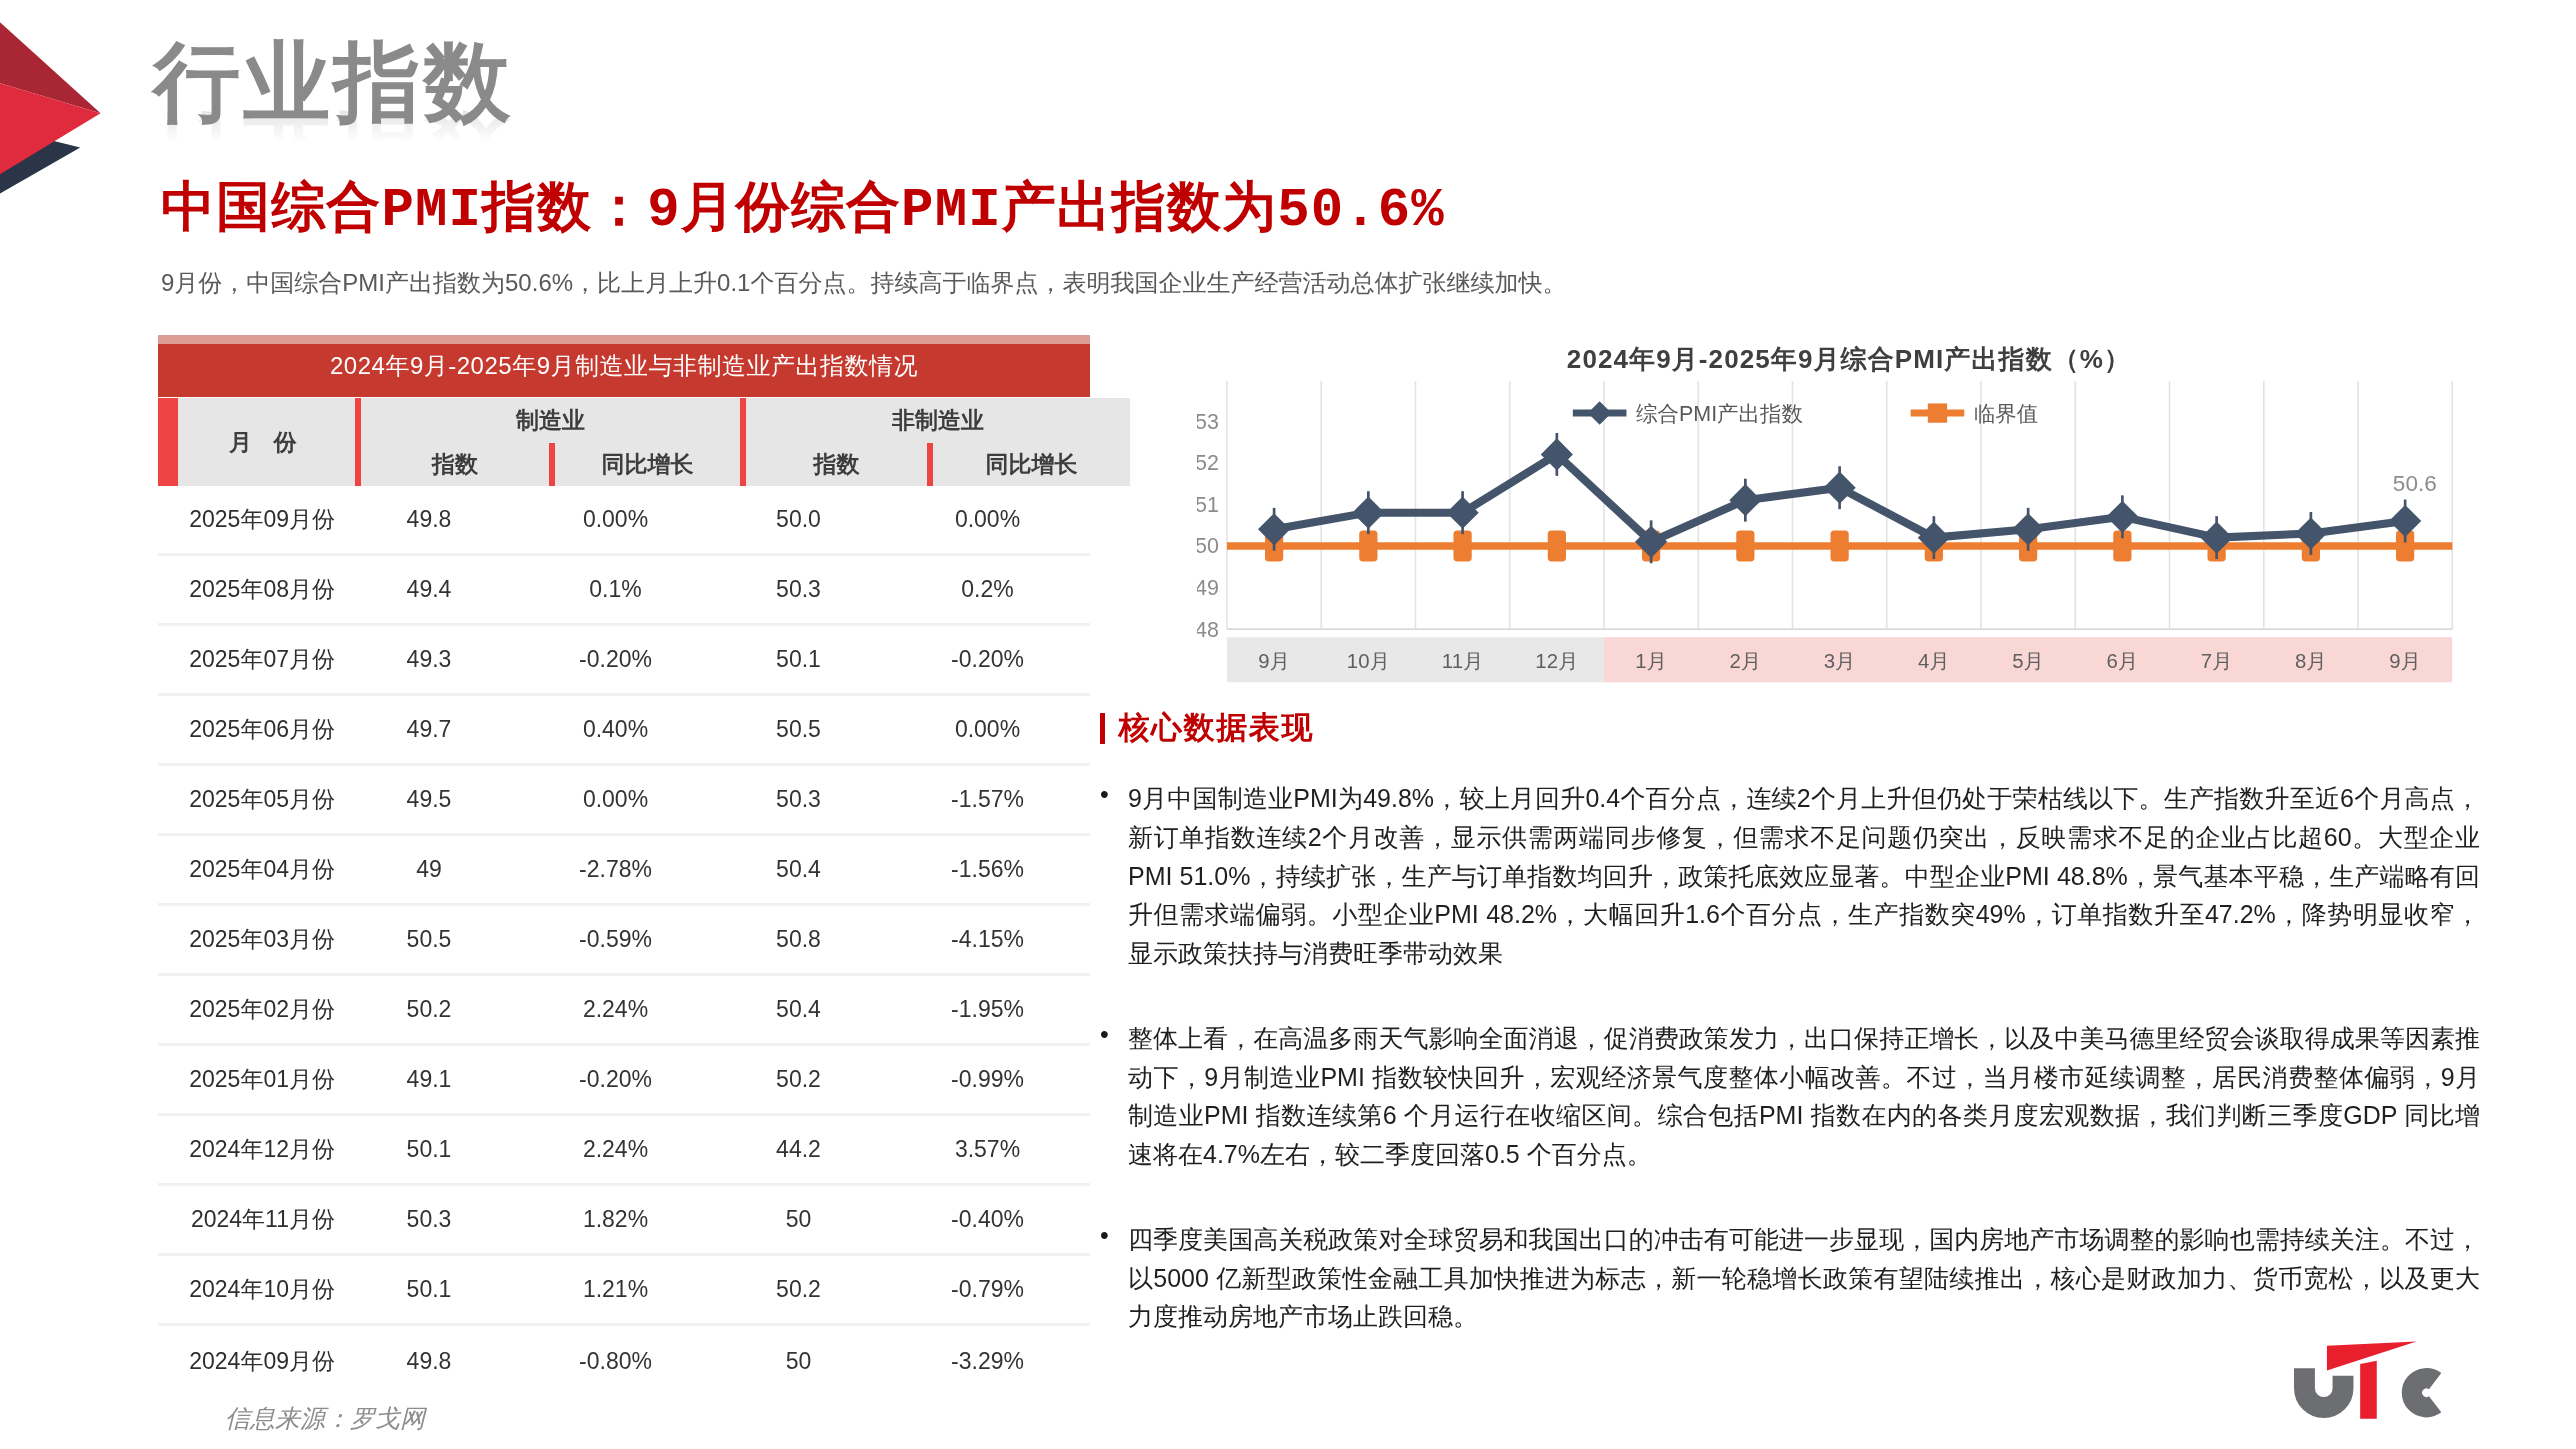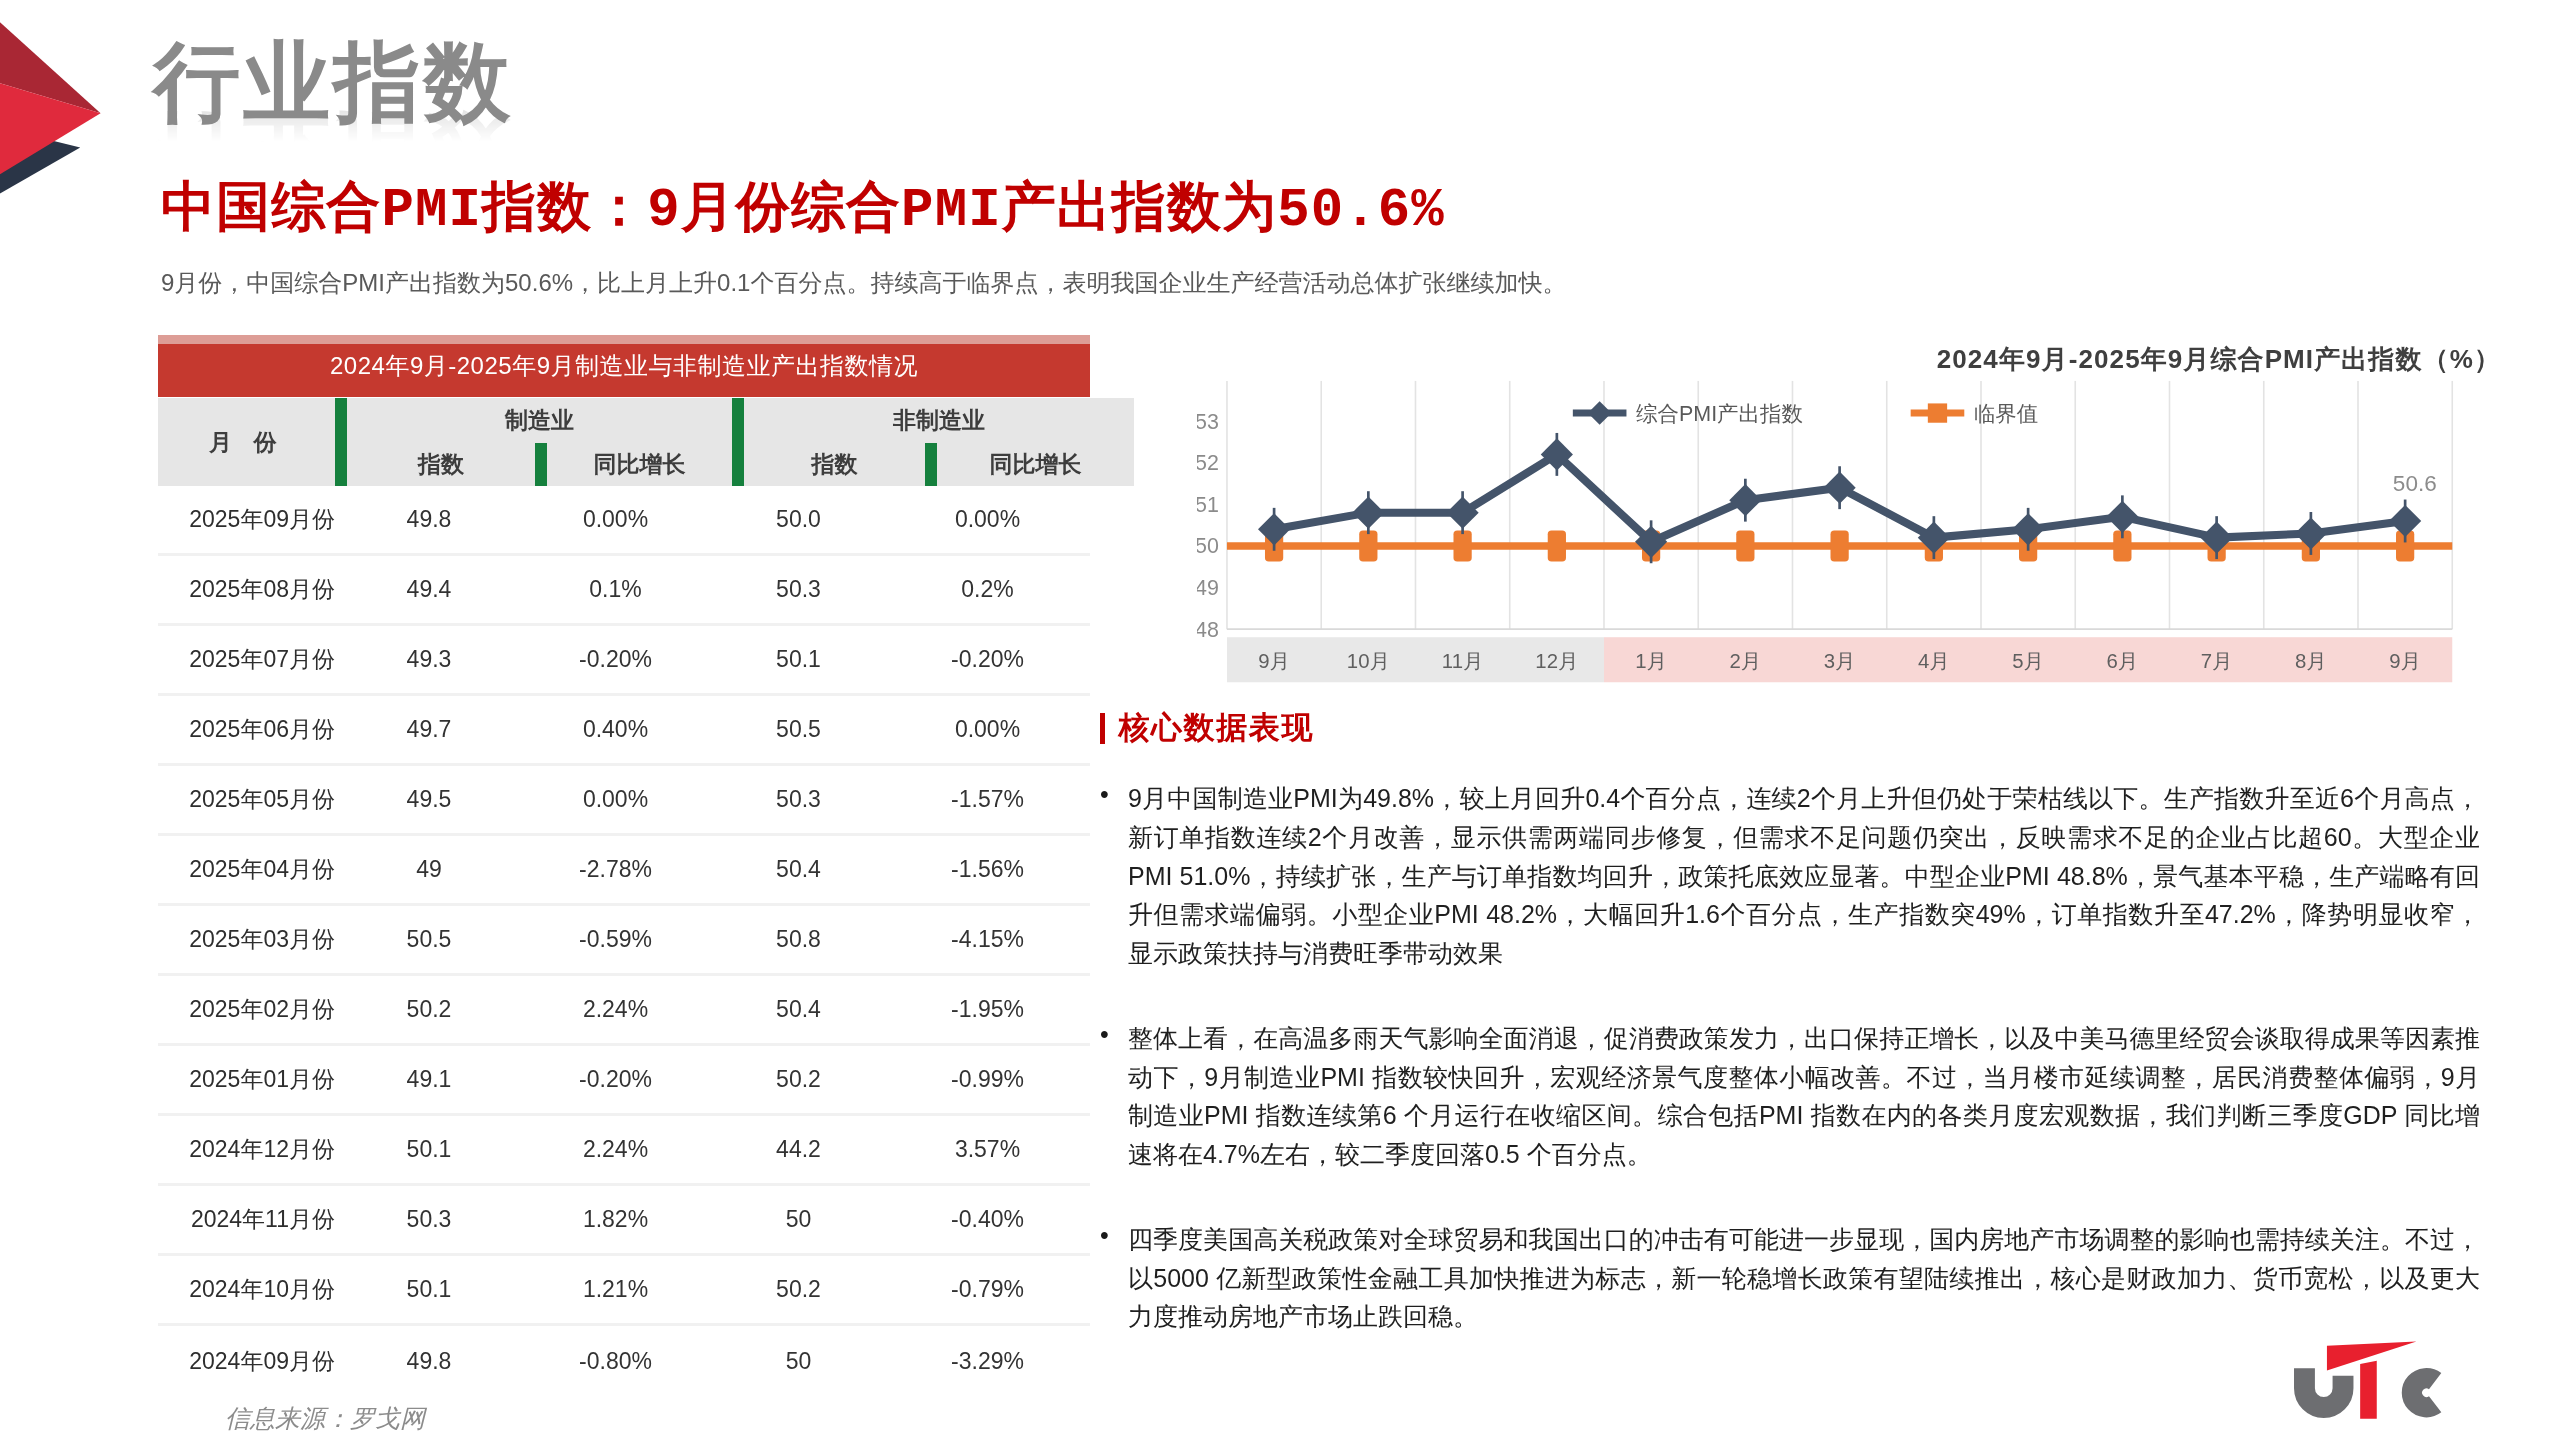--- a/index.html
+++ b/index.html
@@ -13,36 +13,36 @@
     letter-spacing:3.2px;line-height:1.15;
     -webkit-box-reflect:below -28px linear-gradient(rgba(0,0,0,0) 62%,rgba(0,0,0,0.28));}
   .slide-heading{position:absolute;left:161px;top:171px;font-size:54px;font-weight:bold;color:#c00000;
     letter-spacing:1.1px;font-family:Liberation Mono, monospace;}
   .subtitle{position:absolute;left:161px;top:267px;width:1851px;font-size:24px;color:#595959;}
   
   .table-card{position:absolute;left:158px;top:335px;width:932px;}
   .table-banner{height:62px;background:linear-gradient(180deg,#dd9d96 0px,#dd9d96 8.6px,#c5392f 8.6px);
     color:#ffffff;font-size:24px;display:flex;align-items:center;justify-content:center;letter-spacing:0.5px;}
   .thead{display:grid;grid-template-columns:177px 188px 185px 181px 197px;grid-template-rows:45px 43px;
-    column-gap:12px;background:#15803d;
-    grid-template-areas:"m g1 g1 g2 g2" "m s1 s2 s3 s4";margin-top:1.1px;}
+    column-gap:6px;background:#ef4444;
+    grid-template-areas:"m g1 g1 g2 g2" "m s1 s2 s3 s4";margin-top:1.1px;padding-left:20px;}
   .th{background:#e6e6e6;color:#3d3d3d;font-weight:600;font-size:23px;
     display:flex;align-items:center;justify-content:center;}
   .th-month{grid-area:m;letter-spacing:7.5px;}
   .g1{grid-area:g1;}.g2{grid-area:g2;}
   .s1{grid-area:s1;}.s2{grid-area:s2;}.s3{grid-area:s3;}.s4{grid-area:s4;}
   .tbody .trow{display:grid;grid-template-columns:177px 188px 185px 181px 197px;height:70px;
     align-items:center;background:#ffffff;border-bottom:3.8px solid #f1f1f1;}
   .tbody .trow:last-child{border-bottom:none;}
   .td{font-size:23px;color:#333333;text-align:center;}
   .td.month{text-align:right;padding-left:14px;color:#2e2e2e;}
   .source{position:absolute;left:225px;top:1402px;font-size:25px;font-style:italic;color:#8c8c8c;}
   
   .chart-box{position:absolute;left:1197px;top:338px;width:1304px;height:370px;}
-  .chart-title{position:absolute;left:0;top:4.3px;width:1304px;text-align:right;
+  .chart-title{position:absolute;left:0;top:4.3px;width:1304px;text-align:center;
     font-size:26px;font-weight:bold;color:#3f3f3f;letter-spacing:1.1px;}
   .chart-svg{position:absolute;left:0;top:0;width:1304px;height:370px;}
   
   .core{position:absolute;left:1100px;top:707px;width:1406px;}
   .core-head{display:flex;align-items:center;gap:13px;}
   .core-bar{width:5.4px;height:31px;background:#c00000;}
   .core-title{font-size:31px;font-weight:bold;color:#c00000;letter-spacing:1.6px;}
   .bullets{margin-top:30px;}
   .bullet{display:flex;margin-bottom:46px;}
   .bullet .dot{width:28px;font-size:25px;color:#1a1a1a;flex:none;padding-top:1.1px;}

